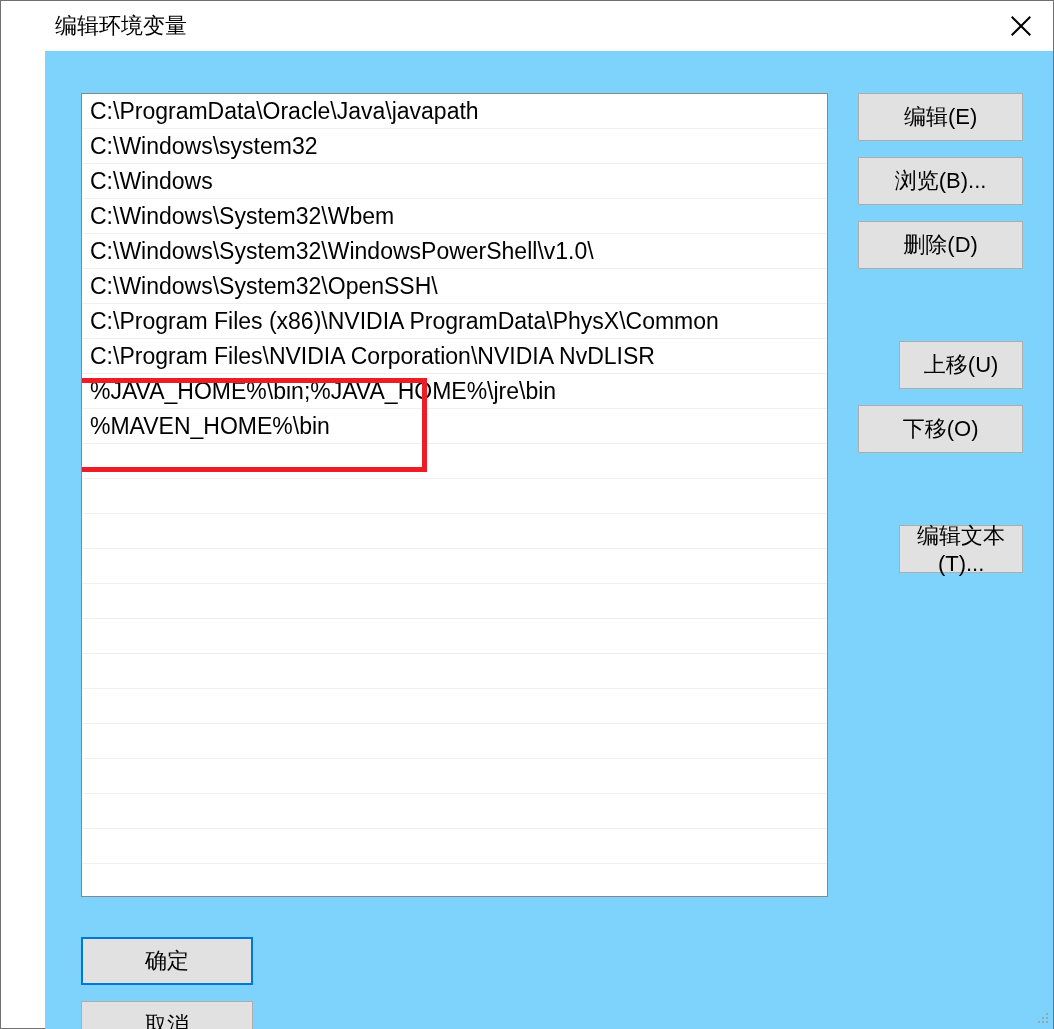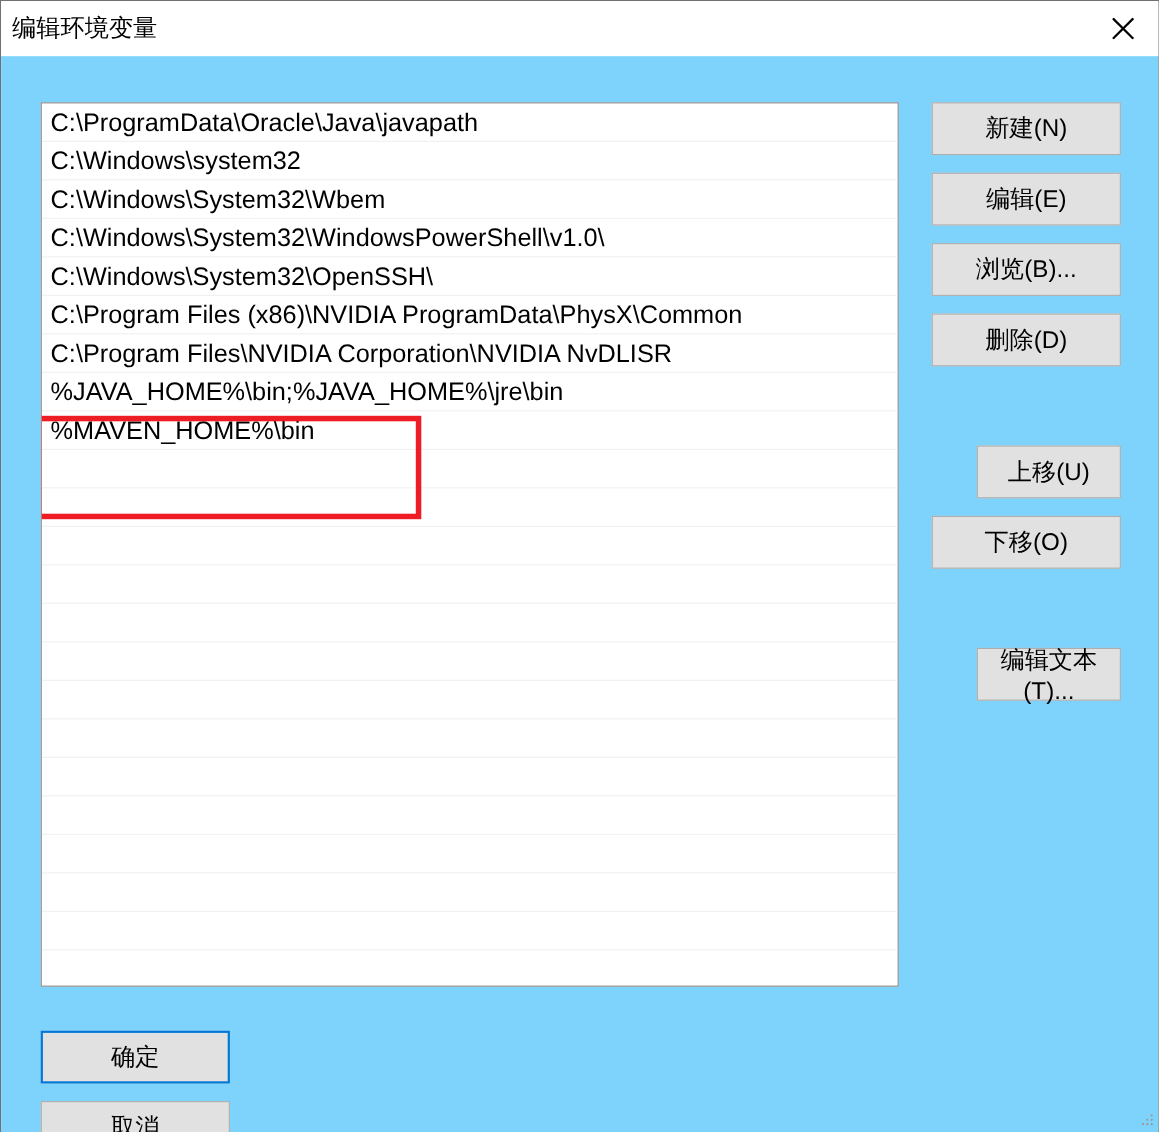--- a/index.html
+++ b/index.html
@@ -10,20 +10,21 @@
       height: 1029px;
       overflow: hidden;
     }
     .dialog {
       width: 1054px;
       height: 1029px;
       border: 1px solid #707070;
       display: flex;
       flex-direction: column;
       position: relative;
+      padding-left: 44px;
     }
     .titlebar {
       height: 50px;
       display: flex;
       align-items: center;
       padding-left: 10px;
       font-size: 22px;
       background: #fff;
       position: relative;
     }
@@ -127,20 +128,21 @@
       </svg>
     </div>
   </div>
 
   <div class="body-area">
     <div class="main-row">
 
       <div class="listbox">
         <div class="list-item">C:\ProgramData\Oracle\Java\javapath</div>
         <div class="list-item">C:\Windows\system32</div>
+        <div class="list-item">C:\Windows</div>
         <div class="list-item">C:\Windows\System32\Wbem</div>
         <div class="list-item">C:\Windows\System32\WindowsPowerShell\v1.0\</div>
         <div class="list-item">C:\Windows\System32\OpenSSH\</div>
         <div class="list-item">C:\Program Files (x86)\NVIDIA ProgramData\PhysX\Common</div>
         <div class="list-item">C:\Program Files\NVIDIA Corporation\NVIDIA NvDLISR</div>
         <div class="list-item">%JAVA_HOME%\bin;%JAVA_HOME%\jre\bin</div>
         <div class="list-item">%MAVEN_HOME%\bin</div>
         <div class="list-empty-row"></div>
         <div class="list-empty-row"></div>
         <div class="list-empty-row"></div>
@@ -152,21 +154,20 @@
         <div class="list-empty-row"></div>
         <div class="list-empty-row"></div>
         <div class="list-empty-row"></div>
         <div class="list-empty-row"></div>
         <div class="list-empty-row"></div>
 
         <div class="highlight-box" style="top:284px;left:-5px;width:350px;height:94px"></div>
       </div>
 
       <div class="side-buttons">
-        <button class="btn">新建(N)</button>
         <button class="btn">编辑(E)</button>
         <button class="btn">浏览(B)...</button>
         <button class="btn">删除(D)</button>
         <button class="btn gap-large">上移(U)</button>
         <button class="btn">下移(O)</button>
         <button class="btn gap-large">编辑文本(T)...</button>
       </div>
 
     </div>
 

